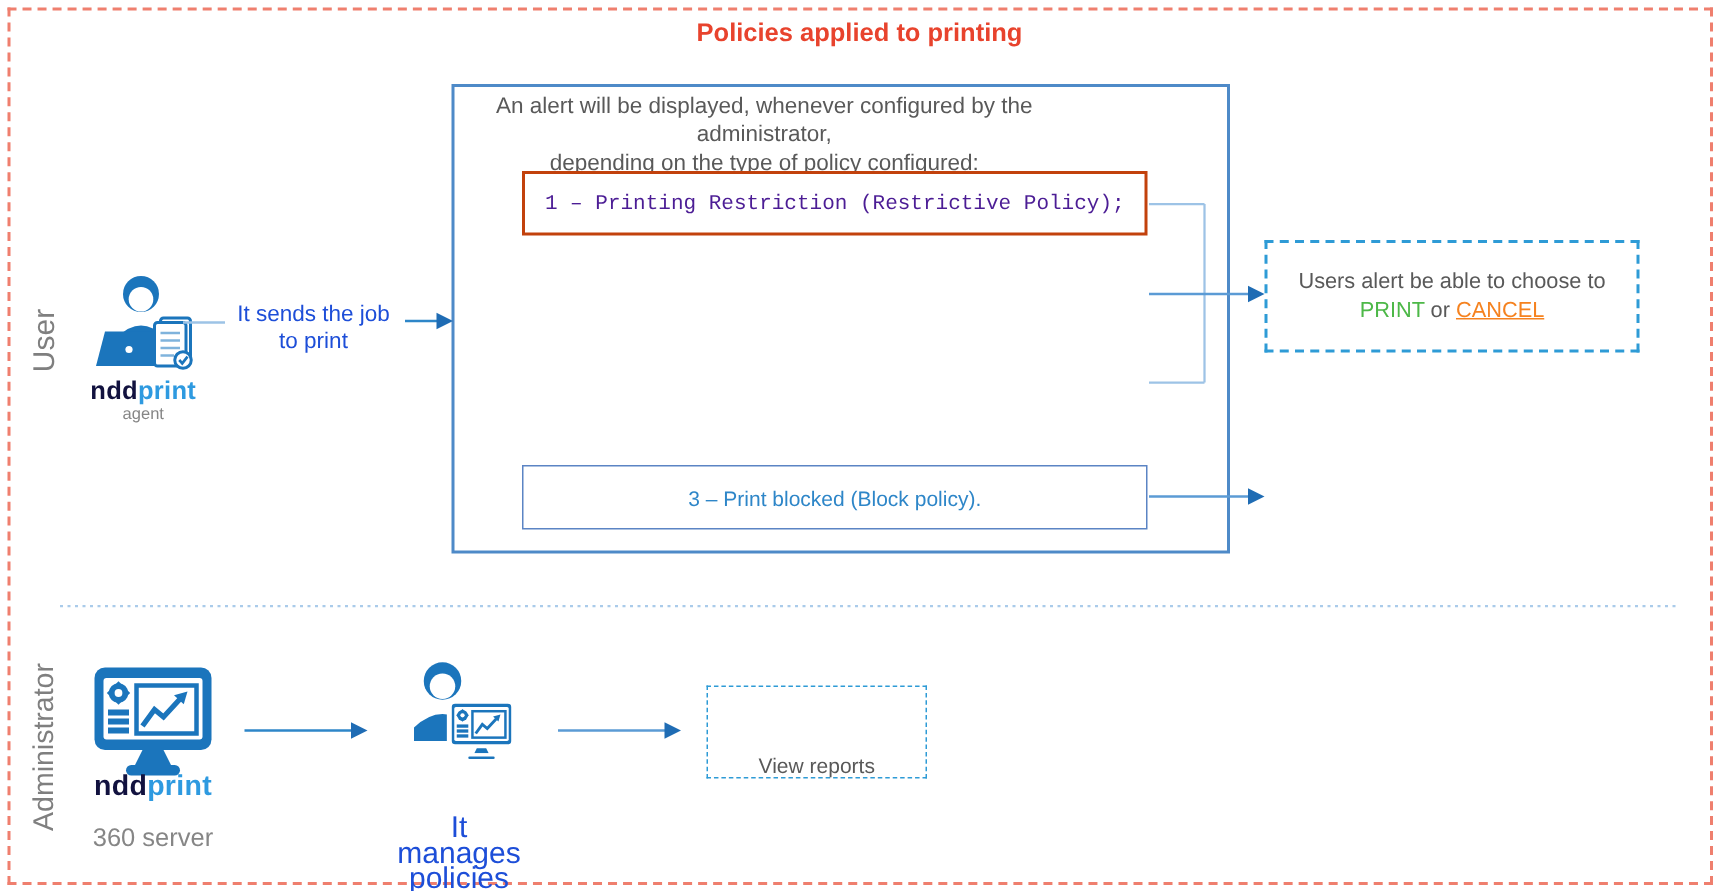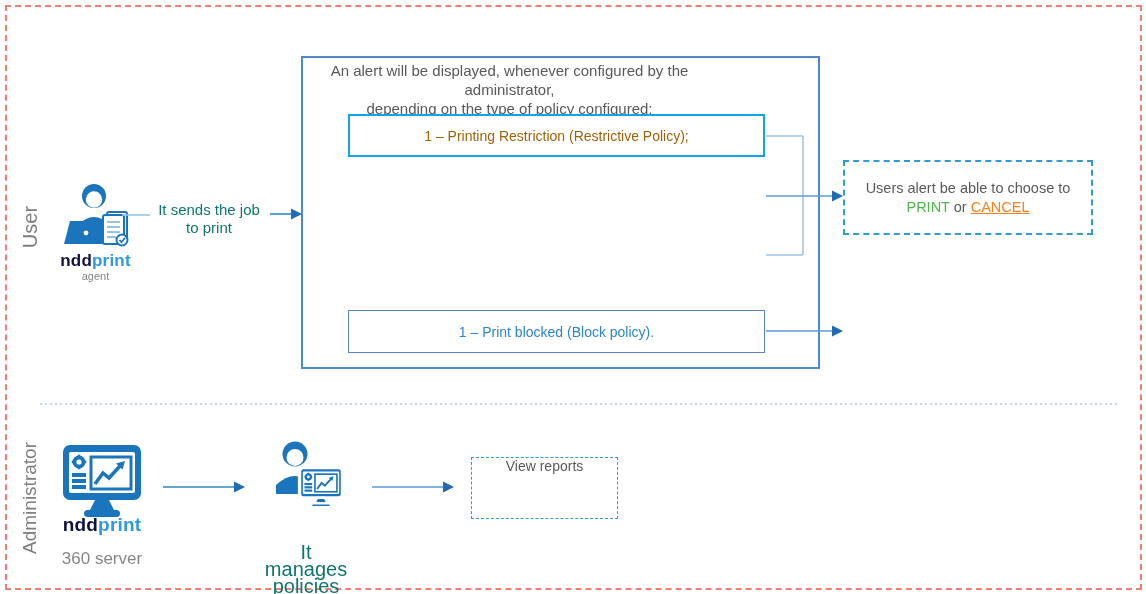--- a/index.html
+++ b/index.html
@@ -25,58 +25,59 @@
 
   .brand{position:absolute;text-align:center;font-weight:bold;letter-spacing:.2px;}
   .brand .ndd{color:#12123f;}
   .brand .print{color:#2e9ae0;}
   .brand-agent{left:38px;top:251px;width:115px;font-size:17px;}
   .brand-server{left:42px;top:514px;width:120px;font-size:19px;}
   .brand-sub{position:absolute;text-align:center;color:#868686;}
   .sub-agent{left:38px;top:270px;width:115px;font-size:11px;}
   .sub-server{left:42px;top:549px;width:120px;font-size:17px;}
 
-  .caption{position:absolute;text-align:center;color:#0f766e;font-size:15px;line-height:18px;}
+  .caption{position:absolute;text-align:center;color:#1d4ed8;font-size:15px;line-height:18px;}
   .caption-send{left:148px;top:201px;width:122px;}
   .caption-manage{left:258px;top:528px;width:96px;font-size:20px;line-height:17px;margin-top:16px;}
 
   .main-box{position:absolute;left:301px;top:56px;width:519px;height:313px;
     border:2px solid #4e8ac8;box-sizing:border-box;}
   .intro{position:absolute;left:301px;top:61px;width:417px;text-align:center;
     color:#595959;font-size:15px;line-height:19px;}
 
   .policy{position:absolute;left:348px;width:417px;height:43px;box-sizing:border-box;
     display:flex;align-items:center;justify-content:center;font-size:14px;text-align:center;
     background:#fff;}
-  .policy-1{top:114px;border:2px solid #0ea5e9;color:#a16207;}
+  .policy-1{top:114px;border:2px solid #c2410c;color:#4c1d95;font-family:Liberation Mono, monospace;}
   .policy-2{top:175px;border:2px solid #7cc162;color:#61a544;}
   .policy-3{top:233px;border:1.5px solid #b3b3b3;color:#a6a6a6;}
   .policy-4{top:310px;border:1.5px solid #5b84c4;color:#2e86c8;}
 
   .outcome{position:absolute;left:843px;width:250px;box-sizing:border-box;
     border:2px dashed #2e9bd6;display:flex;align-items:center;justify-content:center;
     text-align:center;color:#595959;font-size:14.5px;line-height:19px;padding:6px 10px;}
   .outcome-a{top:160px;height:75px;}
   .outcome-b{top:295px;height:76px;}
   .word-print{color:#4db848;}
   .word-cancel{color:#f5821f;text-decoration:underline;}
 
   .view-reports{position:absolute;left:471px;top:457px;width:147px;height:62px;
-    box-sizing:border-box;border:1.5px dashed #2e9bd6;display:flex;align-items:flex-start;
+    box-sizing:border-box;border:1.5px dashed #2e9bd6;display:flex;align-items:flex-end;
     justify-content:center;color:#595959;font-size:14px;}
 
   .overlay{position:absolute;left:0;top:0;width:1146px;height:594px;pointer-events:none;z-index:5;}
 </style>
 </head>
 <body>
 
 <div id="canvas">
 
   <div class="outer-border"></div>
 
+  <div class="title">Policies applied to printing</div>
 
   <div class="lane-label lane-user">User</div>
   <div class="lane-label lane-admin">Administrator</div>
 
   <svg class="icon agent-icon" viewBox="0 0 72 68">
     <circle cx="36" cy="15" r="12" fill="#1b75bc"></circle>
     <circle cx="36" cy="18.5" r="8.2" fill="#fff"></circle>
     <path d="M20,44 Q36,28 52,44 L52,52 L20,52 Z" fill="#1b75bc"></path>
     <path d="M12,40 L44,40 L50,63 L6,63 Z" fill="#1b75bc"></path>
     <circle cx="28" cy="52" r="2.4" fill="#fff"></circle>
@@ -101,21 +102,21 @@
   <div class="main-box"></div>
   <div class="intro">
     <div>An alert will be displayed, whenever configured by the administrator,</div>
     <div>depending on the type of policy configured:</div>
   </div>
 
   <div class="policy policy-1">
     <span>1 – Printing Restriction (Restrictive Policy);</span>
   </div>
   <div class="policy policy-4">
-    <span>1 – Print blocked (Block policy).</span>
+    <span>3 – Print blocked (Block policy).</span>
   </div>
 
   <div class="outcome outcome-a">
     <span>
       <span>Users alert be able to choose to</span><br>
       <span class="word-print">PRINT</span><span> or </span><span class="word-cancel">CANCEL</span>
     </span>
   </div>
 
   <svg class="icon server-icon" viewBox="0 0 80 74">

